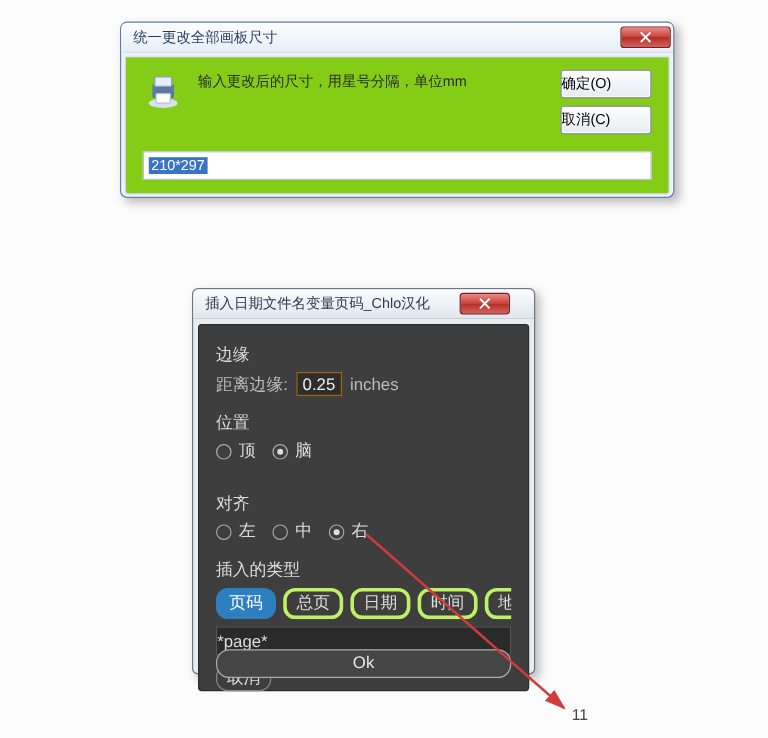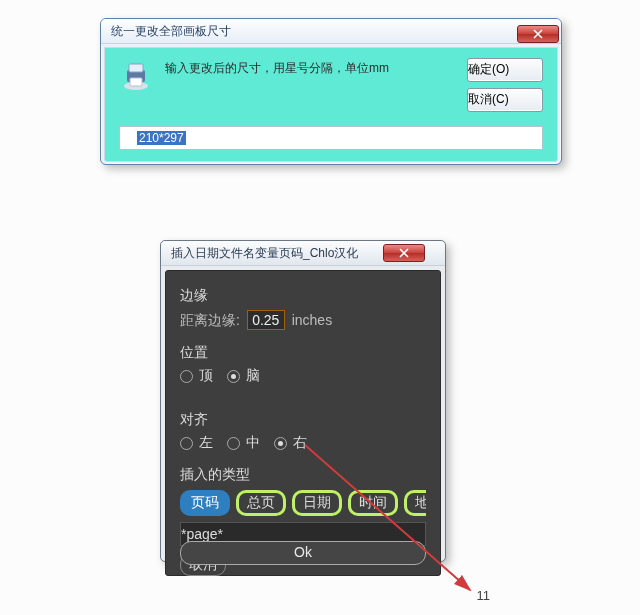--- a/index.html
+++ b/index.html
@@ -4,36 +4,36 @@
 <style>
   html,body{margin:0;padding:0;width:640px;height:615px;background:#fcfcfc;font-family:"Microsoft YaHei","SimSun",Arial,sans-serif;font-size:12px;color:#000;}
   .canvas{position:relative;width:640px;height:615px;}
 
   
   .dlg1-shadow{position:absolute;left:100px;top:18px;width:460px;height:145px;
     border:1px solid #5f7fa8;border-radius:6px;background:#eaf1f9;
     box-shadow:0 0 0 1px rgba(255,255,255,.6) inset, 4px 4px 8px rgba(0,0,0,.25);}
   .dlg1-title{height:24px;line-height:24px;padding:0 2px 0 10px;
     background:linear-gradient(#fdfefe,#e7eef7);border-bottom:1px solid #c8d4e3;
-    border-radius:5px 5px 0 0;display:flex;align-items:flex-end;}
+    border-radius:5px 5px 0 0;display:flex;align-items:center;}
   .dlg1-title-text{flex:1;color:#1f3a5f;}
   .dlg1-close{width:40px;height:16px;border:1px solid #7a1f1f;border-radius:3px;
     background:linear-gradient(#e98b87,#c9403a 50%,#b22e28 51%,#d66059);
     color:#fff;display:flex;align-items:center;justify-content:center;}
   .dlg1-close svg{width:10px;height:10px;}
-  .dlg1-body{position:relative;background:#5eead4;height:113px;margin:3px;border:1px solid #d0d9e4;border-radius:0 0 3px 3px;}
+  .dlg1-body{position:relative;background:#84cc16;height:113px;margin:3px;border:1px solid #d0d9e4;border-radius:0 0 3px 3px;}
   .dlg1-icon{position:absolute;left:14px;top:10px;width:34px;height:34px;}
   .dlg1-msg{position:absolute;left:60px;top:12px;width:280px;color:#2b2b2b;}
   .dlg1-btn{position:absolute;right:14px;width:74px;height:22px;border:1px solid #8a97a8;
     border-radius:3px;background:linear-gradient(#fdfdfd,#e6ecf3);text-align:left;
     line-height:20px;box-shadow:inset 0 0 0 1px #fff;}
   .dlg1-ok{top:10px;}
   .dlg1-cancel{top:40px;}
   .dlg1-input{position:absolute;left:14px;top:78px;right:14px;height:22px;
-    border:1px solid #b5c2d2;background:#fff;padding:0 17px;display:flex;align-items:center;}
+    border:1px solid #b5c2d2;background:#fff;padding:0 4px;display:flex;align-items:center;}
   .dlg1-input-sel{background:#3a74c4;color:#fff;padding:0 2px;}
 
   
   .dlg2-frame{position:absolute;left:160px;top:240px;width:284px;height:320px;
     border:1px solid #6b7784;border-radius:5px;background:#e8ecef;
     box-shadow:4px 4px 8px rgba(0,0,0,.25);}
   .dlg2-title{height:24px;line-height:24px;padding:0 20px 0 10px;
     background:linear-gradient(#fbfcfd,#e1e7ee);border-bottom:1px solid #c7d0db;
     border-radius:5px 5px 0 0;display:flex;align-items:center;color:#2a3b52;}
   .dlg2-title-text{flex:1;}

